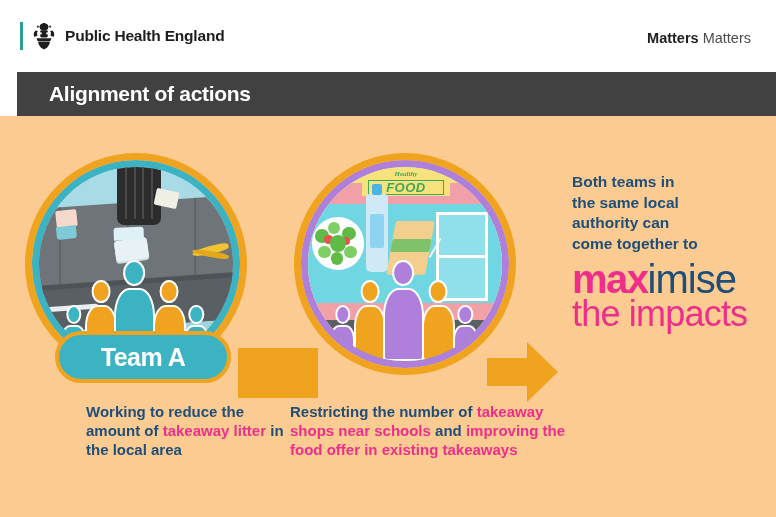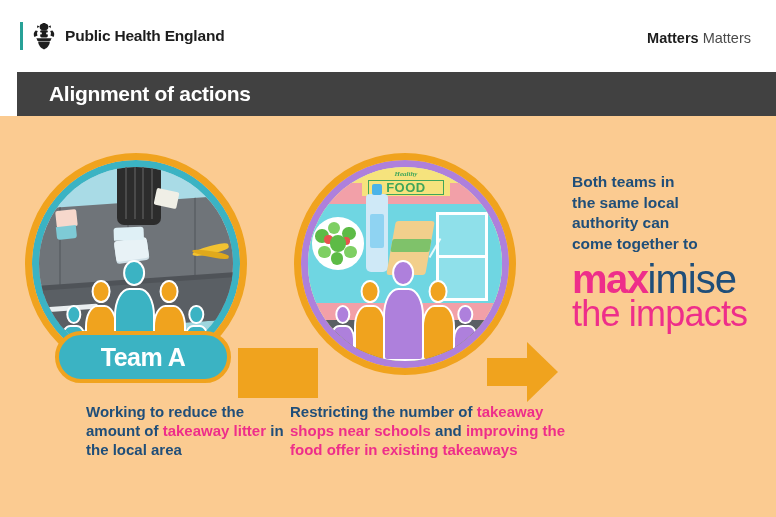--- a/index.html
+++ b/index.html
@@ -156,21 +156,21 @@
   .b-sign {
     position:absolute; left:28%; top:1%; width:45%; height:14%;
     background:#f6e37d; text-align:center;
   }
   .b-sign .script {
     font-family:"Liberation Serif", serif; font-style:italic; font-weight:700;
     font-size:7px; color:#3FA65A; line-height:1; margin-top:2px;
   }
   .b-sign .food {
     font-size:13px; font-weight:700; color:#3FA65A; line-height:1;
-    border:1.5px solid #3FA65A; display:inline-block; padding:0 17px; letter-spacing:.5px;
+    border:1.5px solid #3FA65A; display:inline-block; padding:0 17px; letter-spacing:.5px;font-style:italic;
   }
   .b-window {
     position:absolute; left:66%; top:23%; width:27%; height:46%;
     background:#8fe0ea; border:3px solid #ffffff;
   }
   .b-window:after{
     content:""; position:absolute; left:0; top:48%; width:100%; height:3px; background:#ffffff;
   }
   .b-glint { position:absolute; width:2px; height:22px; background:#ffffff; opacity:.85; transform:rotate(30deg); }
   .b-salad {

